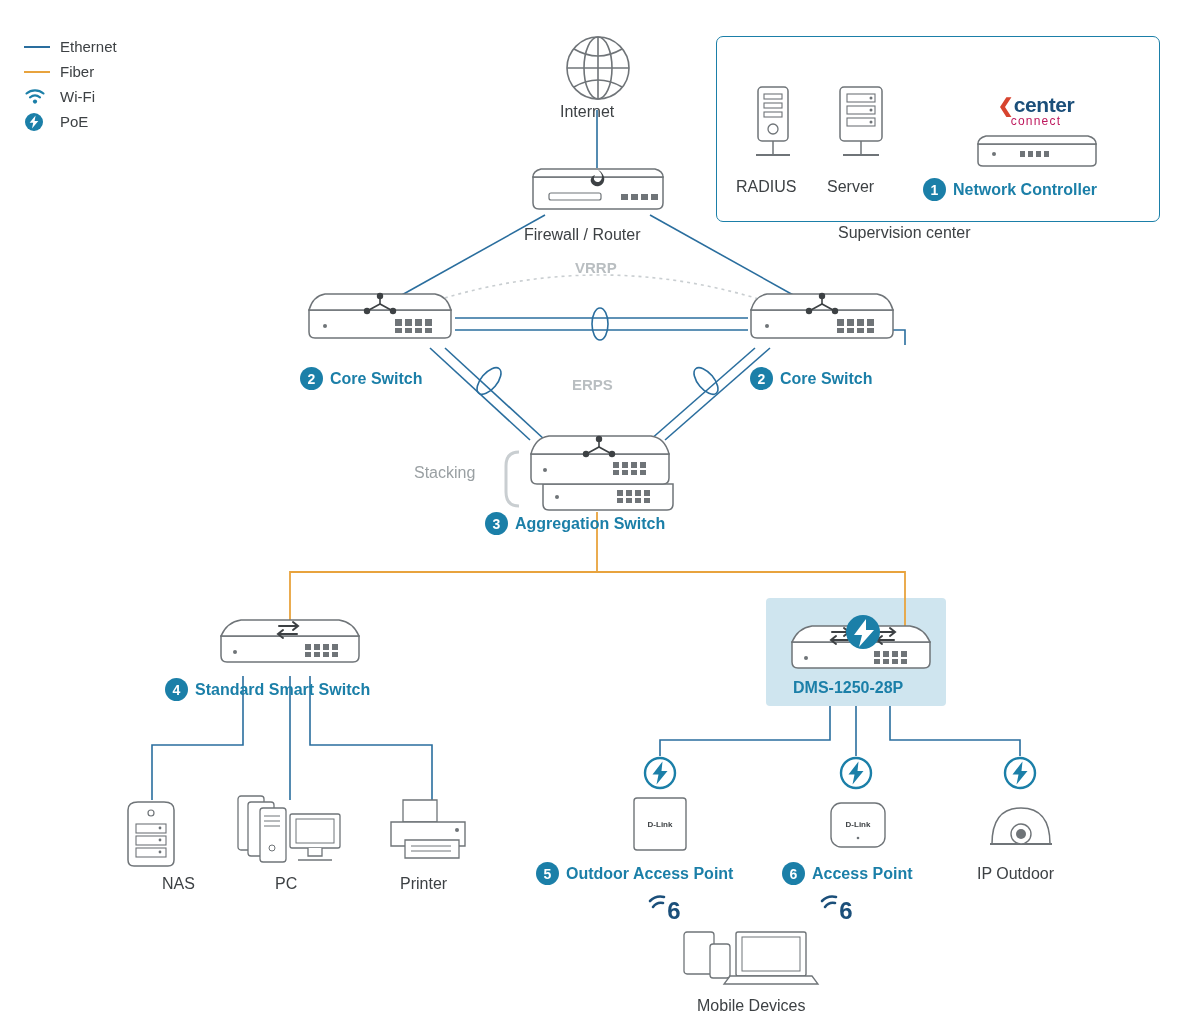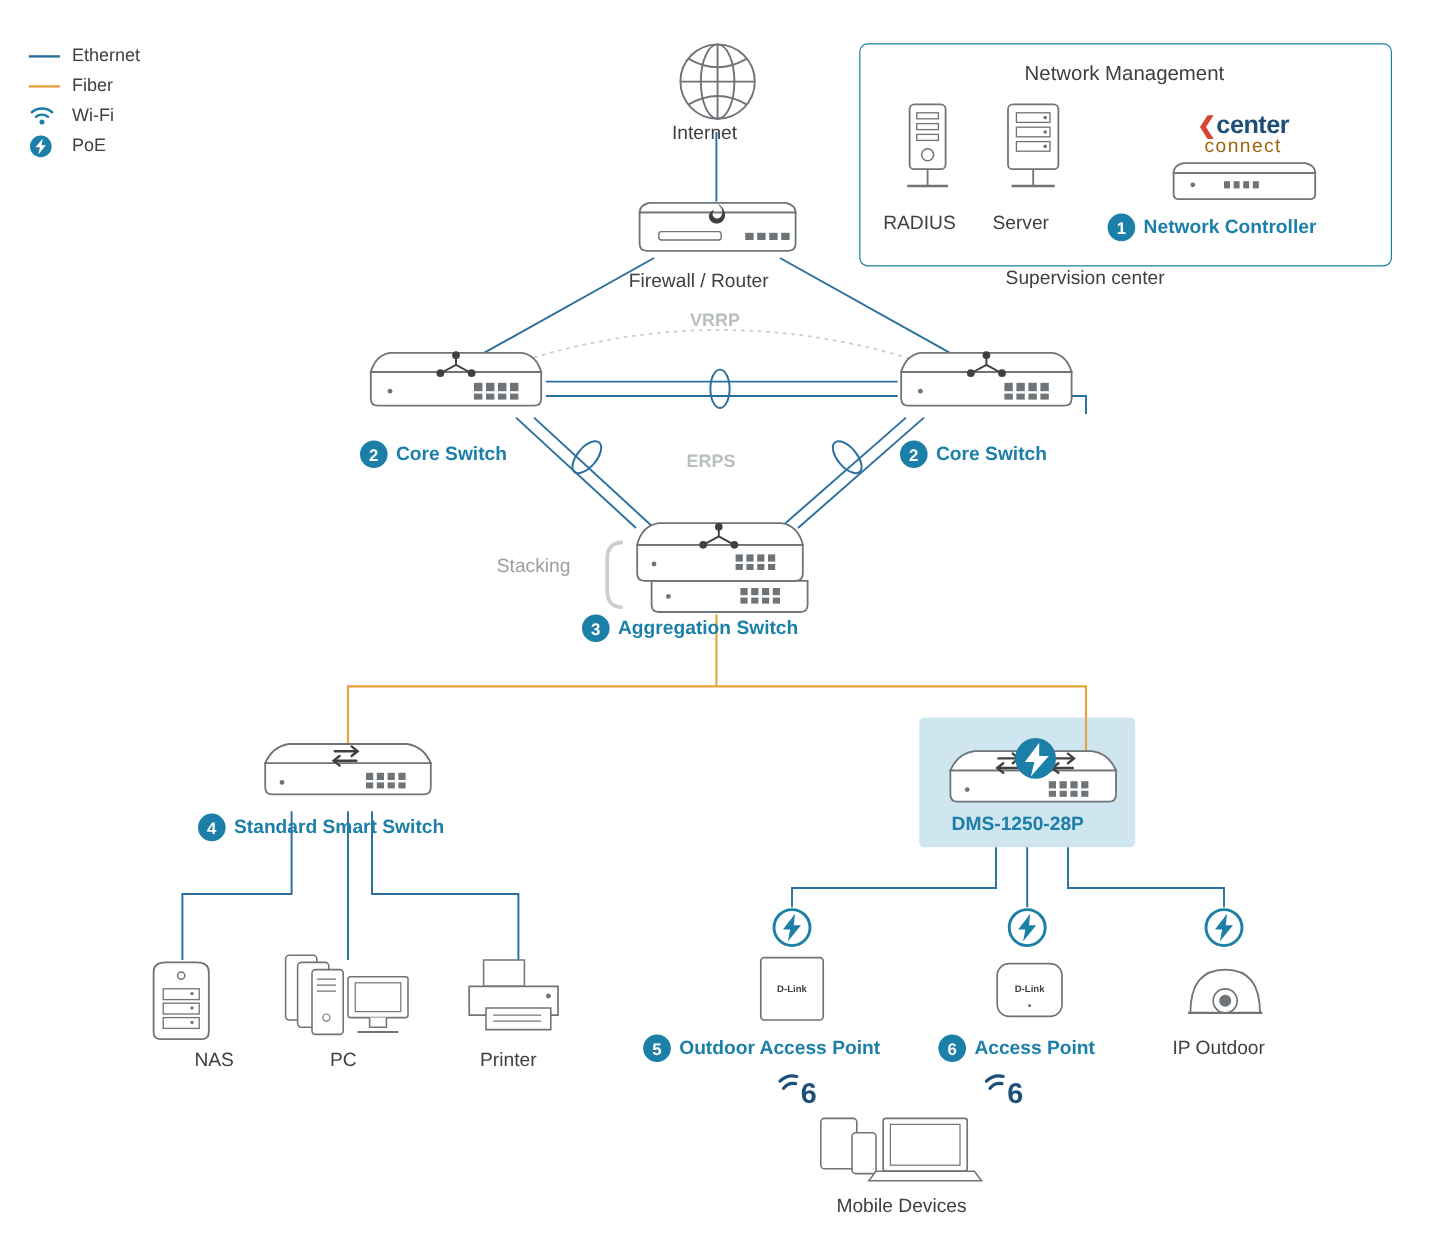--- a/index.html
+++ b/index.html
@@ -39,21 +39,21 @@
   
   #nm-panel{
     position:absolute;left:716px;top:36px;width:442px;height:184px;
     border:1.5px solid #1b7fa8;border-radius:7px;background:#fff;
   }
   #nm-title{position:absolute;left:716px;top:52px;width:442px;text-align:center;
     font-size:17px;color:#3d4144;}
 
   .nuclias{position:absolute;left:980px;top:93px;width:112px;text-align:center;}
   .nuclias .n1{font-size:21px;font-weight:bold;color:#1b4f7a;letter-spacing:-.4px;}
-  .nuclias .n2{font-size:16px;color:#a16207;letter-spacing:1.2px;margin-top:-3px;}
+  .nuclias .n2{font-size:12px;color:#be185d;letter-spacing:1.2px;margin-top:-3px;}
   .nuclias .carets{color:#d7442f;font-weight:bold;font-size:19px;}
 
   #dms-highlight{
     position:absolute;left:766px;top:598px;width:180px;height:108px;
     background:#cfe5ef;border-radius:4px;
   }
 
   .wifi6{position:absolute;font-size:26px;font-weight:bold;color:#1b4f7a;}
 </style>
 </head>
@@ -170,21 +170,20 @@
           <rect x="106" y="31" width="7" height="6"></rect>
         <rect x="116" y="31" width="7" height="6"></rect>
           <rect x="126" y="31" width="7" height="6"></rect>
       </g>
       <path d="M73 7 c4 3 5 7 3 10 c-1 2 -4 3 -6 1 c-2 -2 -1 -4 0 -6 c-3 1 -5 4 -4 7 c1 3 5 5 8 4 c4 -1 6 -5 5 -9 c-1 -3 -3 -6 -6 -7 z" fill="#3d4144"></path>
     </svg>
   </div>
   <div class="lbl lbl-dark" style="left:524px;top:226px;">Firewall / Router</div>
 
   <div id="nm-panel"></div>
-  <div id="nm-title">Network Management</div>
 
   <div class="lbl" style="left:748px;top:85px;">
     <svg width="50" height="82" viewBox="0 0 50 82">
       <rect x="10" y="2" width="30" height="54" rx="4" fill="#ffffff" stroke="#6f7478" stroke-width="1.5"></rect>
       <rect x="16" y="9" width="18" height="5" fill="#ffffff" stroke="#6f7478" stroke-width="1.1"></rect>
       <rect x="16" y="18" width="18" height="5" fill="#ffffff" stroke="#6f7478" stroke-width="1.1"></rect>
       <rect x="16" y="27" width="18" height="5" fill="#ffffff" stroke="#6f7478" stroke-width="1.1"></rect>
       <circle cx="25" cy="44" r="5" fill="#ffffff" stroke="#6f7478" stroke-width="1.3"></circle>
       <line x1="25" y1="56" x2="25" y2="70" stroke="#6f7478" stroke-width="1.5"></line>
       <line x1="8" y1="70" x2="42" y2="70" stroke="#6f7478" stroke-width="2"></line>

